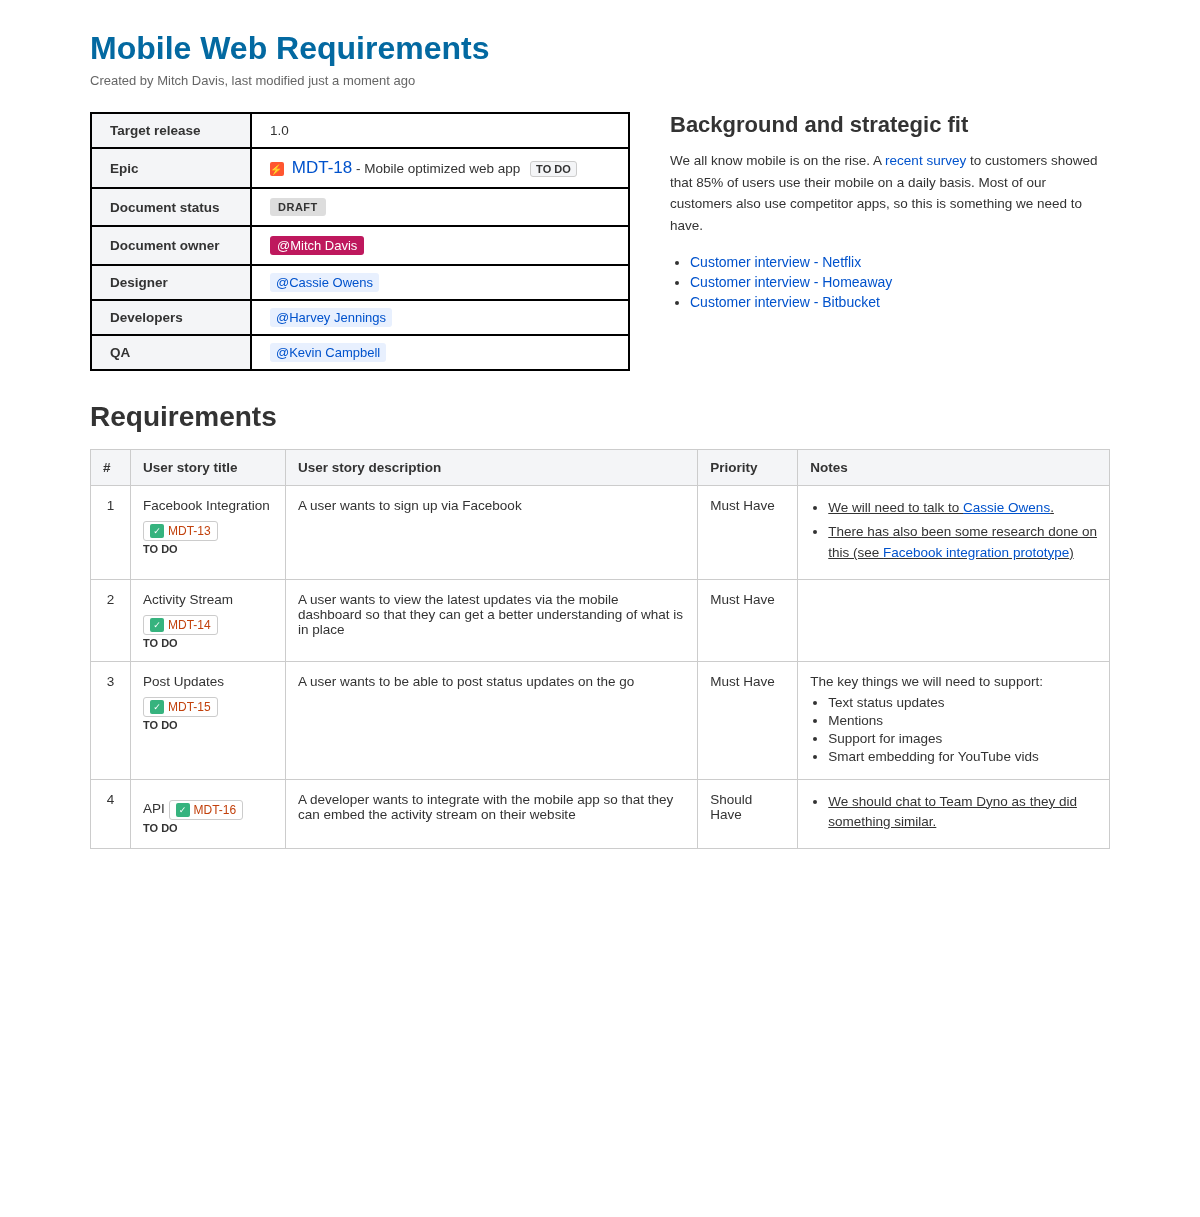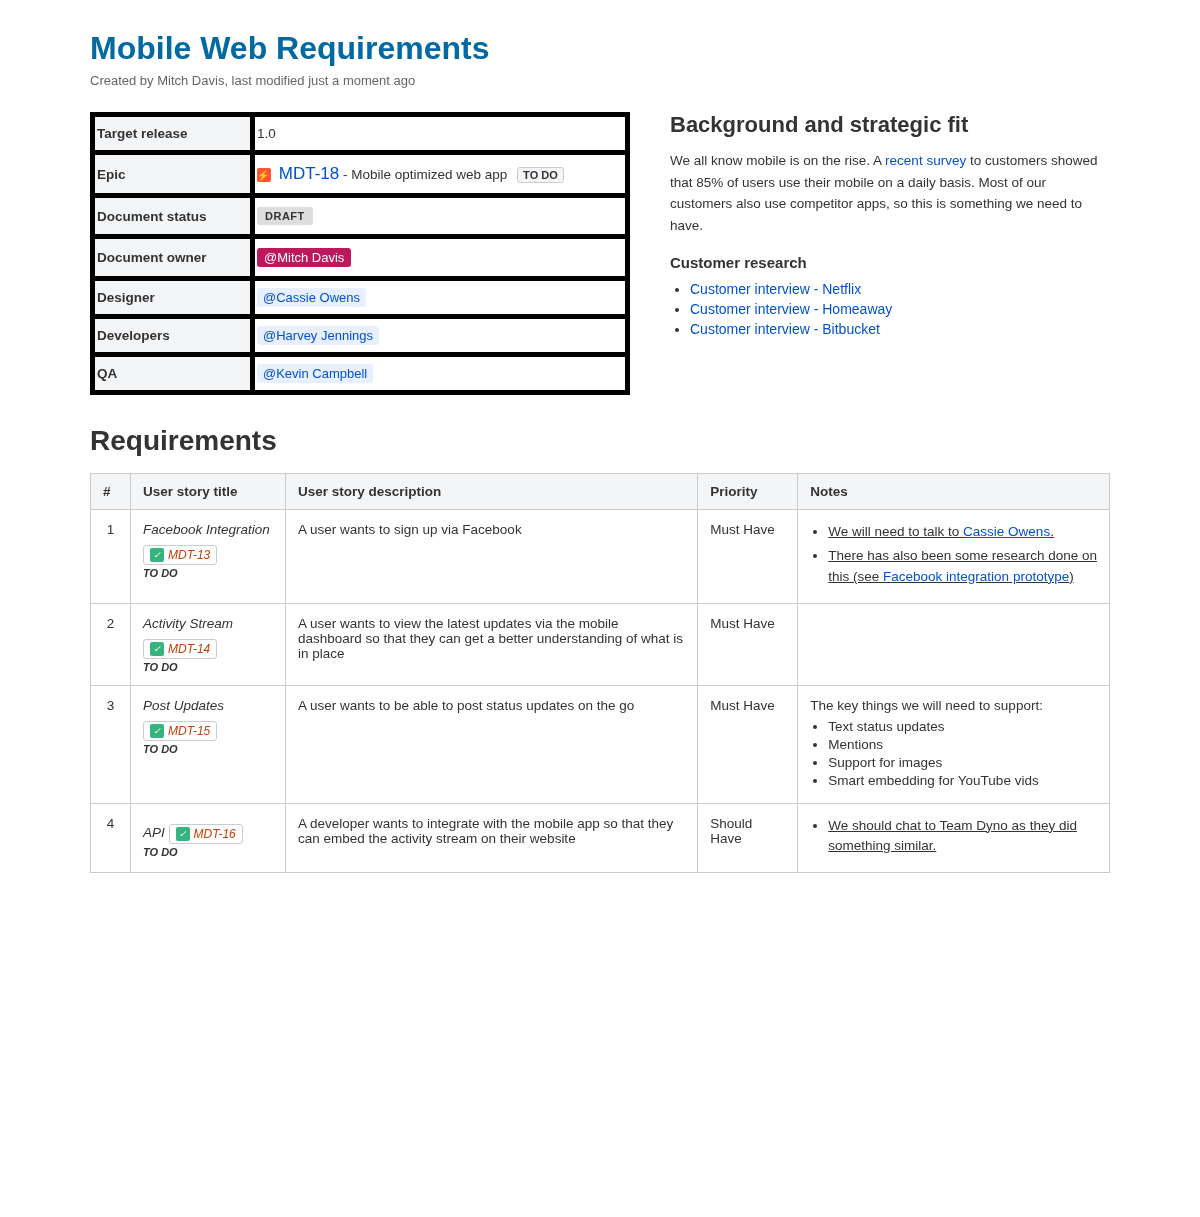--- a/index.html
+++ b/index.html
@@ -28,22 +28,22 @@
       gap: 40px;
       margin-bottom: 30px;
     }
     .meta-table {
       flex: 0 0 540px;
       border-collapse: collapse;
       border: 1px solid #ccc;
       font-size: 13.5px;
     }
     .meta-table td {
-      border: 5px solid #000000;
-      padding: 9px 2px;
+      border: 2px solid #000000;
+      padding: 9px 18px;
       vertical-align: middle;
     }
     .meta-table td:first-child {
       background: #f4f5f7;
       font-weight: 600;
       white-space: nowrap;
       width: 160px;
     }
     .badge-todo {
       display: inline-block;
@@ -159,21 +159,20 @@
       padding: 12px 12px;
       vertical-align: top;
     }
     .req-table td:first-child {
       width: 40px;
       font-weight: 500;
       text-align: center;
     }
     .req-table td:nth-child(2) {
       width: 155px;
-      font-style: italic;
     }
     .req-table td:nth-child(4) {
       width: 100px;
     }
     .story-badge {
       display: inline-flex;
       align-items: center;
       border: 1px solid #ccc;
       border-radius: 3px;
       padding: 2px 6px;
@@ -285,21 +284,20 @@
         </td>
       </tr>
     </tbody>
   </table>
 
   <div class="right-panel">
     <h2>Background and strategic fit</h2>
     <p>
       We all know mobile is on the rise. A <a class="link" href="#">recent survey</a> to customers showed that 85% of users use their mobile on a daily basis. Most of our customers also use competitor apps, so this is something we need to have.
     </p>
-    <h3>Customer research</h3>
     <ul>
       <li><a class="link" href="#">Customer interview - Netflix</a></li>
       <li><a class="link" href="#">Customer interview - Homeaway</a></li>
       <li><a class="link" href="#">Customer interview - Bitbucket</a></li>
     </ul>
   </div>
 
 </div>
 
 <h2 class="section-title">Requirements</h2>

